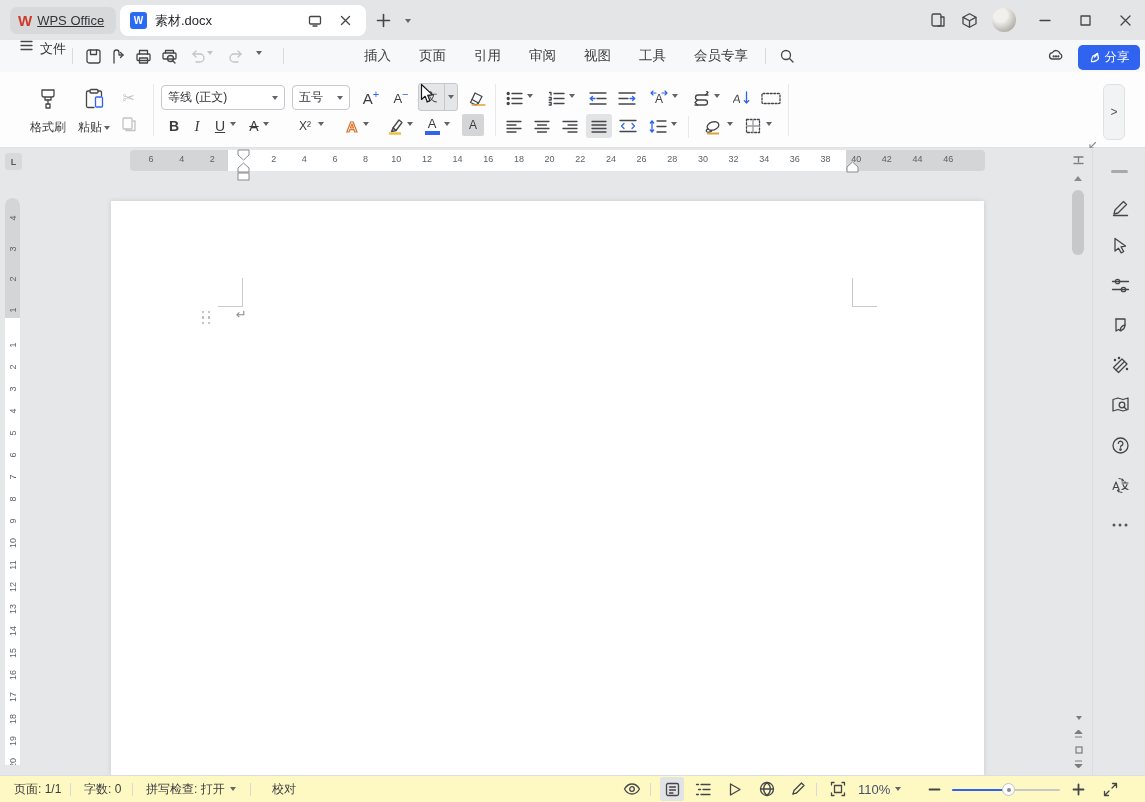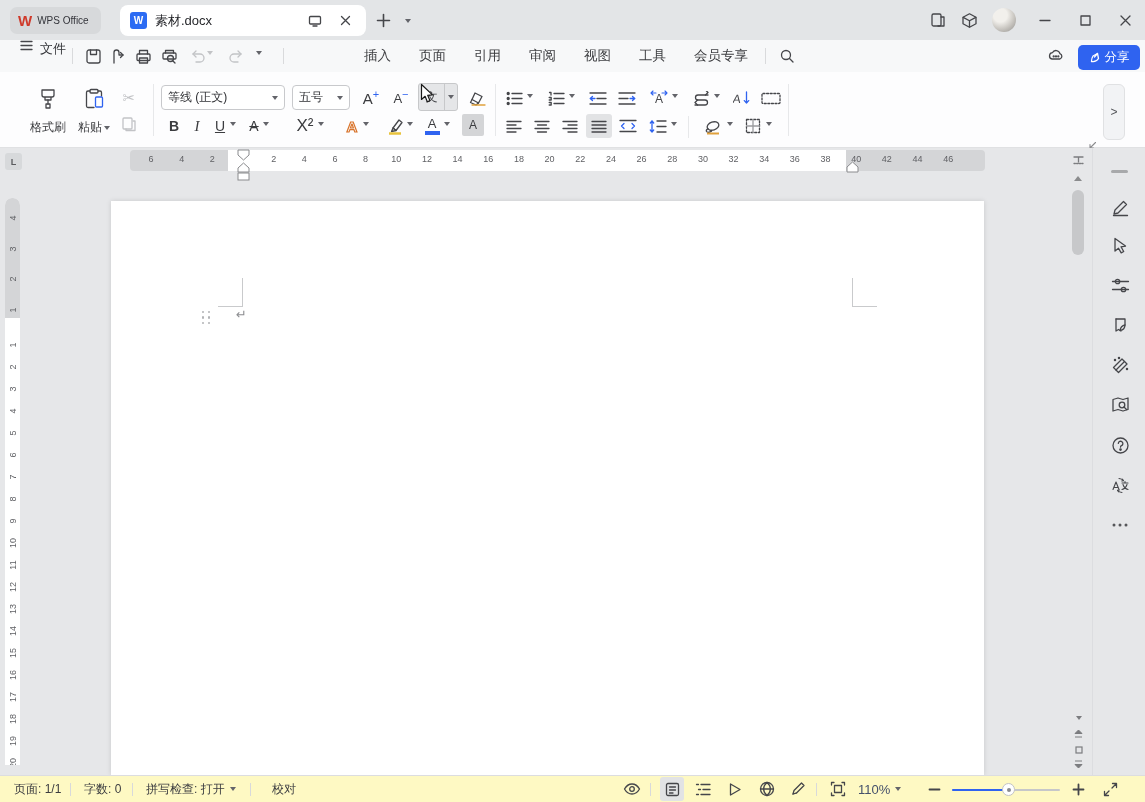--- a/index.html
+++ b/index.html
@@ -13,21 +13,21 @@
   .ic-blue { stroke:#2f63f0; }
   .chev { width:0; height:0; border-left:3.5px solid transparent; border-right:3.5px solid transparent;
           border-top:4px solid #63646a; display:inline-block; }
   .chev.up { transform:rotate(180deg); }
 
   
   .titlebar { left:0; top:0; width:1145px; height:40px; background:#e3e5e7; }
   .wps-pill { left:10px; top:7px; height:27px; padding:0 12px 0 8px; background:#d7d9db;
               border-radius:7px; display:flex; align-items:center; gap:6px; }
   .wps-logo { font-weight:bold; font-size:15px; color:#cf3a2b; letter-spacing:-1px; }
-  .wps-name { font-size:10px; color:#33343a; }
+  .wps-name { font-size:13px; color:#33343a;text-decoration:underline; }
   .doc-tab { left:120px; top:5px; width:246px; height:31px; background:#ffffff; border-radius:8px;
              display:flex; align-items:center; padding:0 10px; gap:8px; }
   .doc-ic { width:17px; height:17px; background:#2b6bf3; border-radius:3px; color:#fff;
             font-size:10px; font-weight:bold; display:flex; align-items:center; justify-content:center; }
   .doc-title { font-size:13px; color:#26272b; flex:1; }
   .tb-btn { width:22px; height:22px; display:flex; align-items:center; justify-content:center; }
   .avatar { width:24px; height:24px; border-radius:50%;
             background:radial-gradient(circle at 35% 30%, #f2f0ec 0 30%, #c9c6c1 60%, #8f8d8a 100%); }
 
   
@@ -322,21 +322,21 @@
   <span class="sm-btn" style="left:163px;top:42px;width:22px;height:24px;font-weight:bold;font-size:14px">B</span>
   <span class="sm-btn" style="left:187px;top:42px;width:20px;height:24px;font-style:italic;font-family:'Liberation Serif',serif;font-size:15px">I</span>
   <span class="sm-btn" style="left:209px;top:42px;width:22px;height:24px;text-decoration:underline;font-size:14px">U</span>
   <span class="sm-btn" style="left:230px;top:50px">
       <span class="chev"></span>
     </span>
   <span class="sm-btn" style="left:243px;top:42px;width:22px;height:24px;text-decoration:line-through;font-size:14px">A</span>
   <span class="sm-btn" style="left:263px;top:50px">
       <span class="chev"></span>
     </span>
-  <span class="sm-btn" style="left:292px;top:42px;width:26px;height:24px;font-size:17px">X²</span>
+  <span class="sm-btn" style="left:292px;top:42px;width:26px;height:24px;font-size:12px">X²</span>
   <span class="sm-btn" style="left:318px;top:50px">
       <span class="chev"></span>
     </span>
   <span class="sm-btn" style="left:340px;top:42px;width:24px;height:24px;font-size:15px;font-weight:bold;color:#fff;-webkit-text-stroke:1.2px #d8742c">A</span>
   <span class="sm-btn" style="left:363px;top:50px">
       <span class="chev"></span>
     </span>
   <span class="sm-btn" style="left:382px;top:42px;width:26px;height:24px">
     <svg width="20" height="18" viewBox="0 0 20 18">
         <g class="ic">

